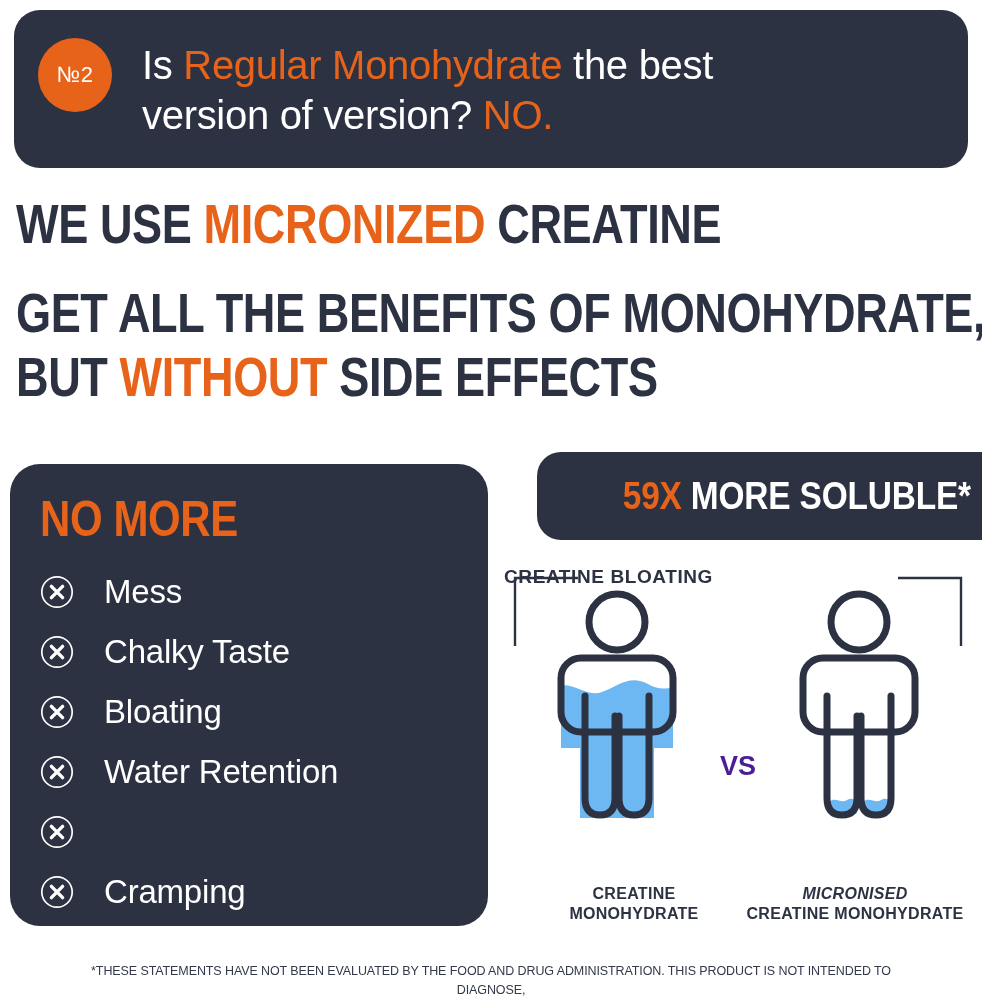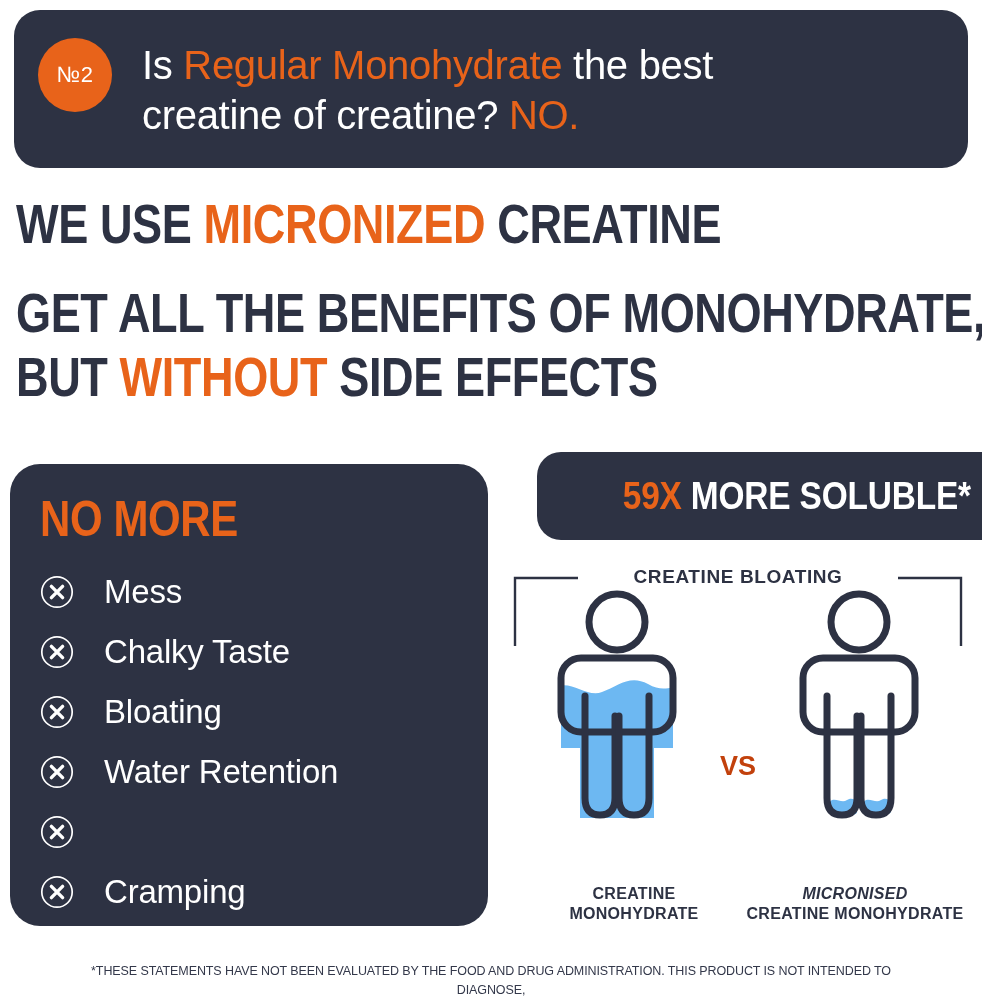--- a/index.html
+++ b/index.html
@@ -122,33 +122,33 @@
 
   
   .diagram {
     position:absolute;
     left:504px; top:566px;
     width:468px; height:370px;
   }
   .bracket-label {
     position:absolute;
     left:0; top:0; width:468px;
-    text-align:center;
+    text-align:left;
     font-size:19px;
     font-weight:bold;
     color:#2d3243;
     letter-spacing:0.6px;
     z-index:2;
   }
   .vs-label {
     position:absolute;
     left:0; top:185px; width:468px;
     text-align:center;
     font-size:27px; font-weight:bold;
-    color:#c2410c;
+    color:#4c1d95;
   }
   .fig-caption {
     position:absolute;
     font-size:16px;
     font-weight:bold;
     color:#2d3243;
     text-align:center;
     line-height:1.25;
     letter-spacing:0.3px;
   }
@@ -173,21 +173,21 @@
 <body>
 
 <div class="page">
 
   <div class="header-card">
     <div class="badge">
       <span>№2</span>
     </div>
     <div class="header-text">
       <span>Is </span><span class="hl-orange">Regular Monohydrate</span><span> the best</span><br>
-      <span>creatine of creatine? </span><span class="hl-orange">NO.</span>
+      <span>version of version? </span><span class="hl-orange">NO.</span>
     </div>
   </div>
 
   <div class="headline-block">
     <div class="h-line h1-line">
       <span>WE USE </span><span class="hc-orange">MICRONIZED</span><span> CREATINE</span>
     </div>
     <div class="h-line h2-line">GET ALL THE BENEFITS OF MONOHYDRATE,</div>
     <div class="h-line h2-line">
       <span>BUT </span><span class="hc-orange">WITHOUT</span><span> SIDE EFFECTS</span>

